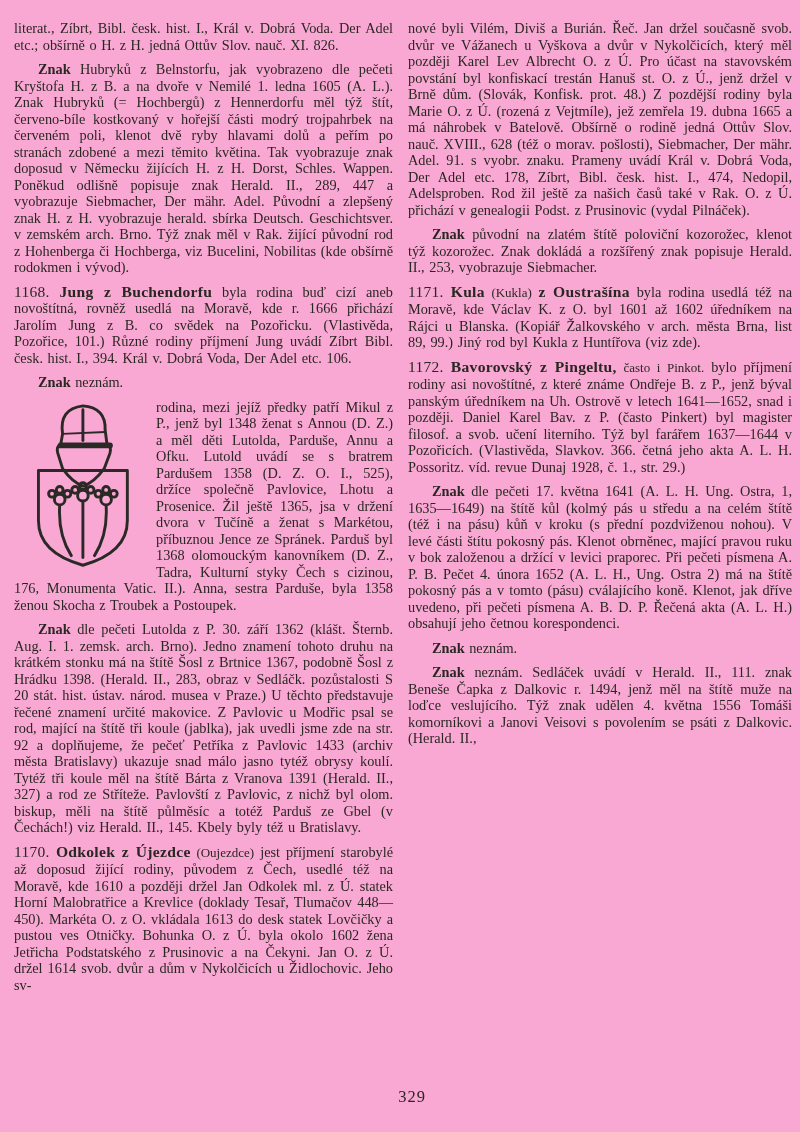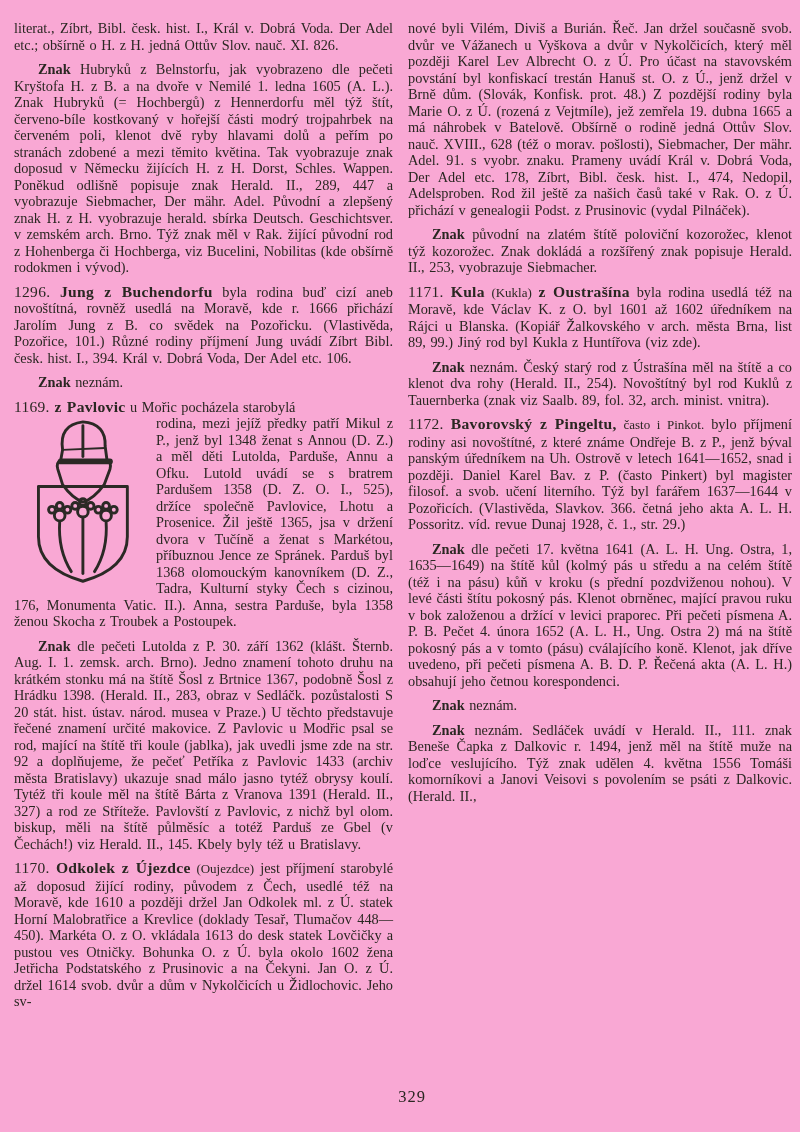--- a/index.html
+++ b/index.html
@@ -46,26 +46,25 @@
 
 <div class="page">
 
   <div class="col col-left">
 
     <p class="para"><span>literat., Zíbrt, Bibl. česk. hist. I., Král v. Dobrá Voda. Der Adel etc.; obšírně o H. z H. jedná Ottův Slov. nauč. XI. 826.</span></p>
 
     <p class="para indent znak-para"><span class="znak-lead">Znak</span><span> Hubryků z Belnstorfu, jak vyobrazeno dle pečeti Kryštofa H. z B. a na dvoře v Nemilé 1. ledna 1605 (A. L.). Znak Hubryků (= Hochbergů) z Hennerdorfu měl týž štít, červeno-bíle kostkovaný v hořejší části modrý trojpahrbek na červeném poli, klenot dvě ryby hlavami dolů a peřím po stranách zdobené a mezi těmito květina. Tak vyobrazuje znak doposud v Německu žijících H. z H. Dorst, Schles. Wappen. Poněkud odlišně popisuje znak Herald. II., 289, 447 a vyobrazuje Siebmacher, Der mähr. Adel. Původní a zlepšený znak H. z H. vyobrazuje herald. sbírka Deutsch. Geschichtsver. v zemském arch. Brno. Týž znak měl v Rak. žijící původní rod z Hohenberga či Hochberga, viz Bucelini, Nobilitas (kde obšírně rodokmen i vývod).</span></p>
 
     <div class="entry-block">
-      <p class="para"><span class="enum">1296.</span> <span class="ename">Jung z Buchendorfu</span><span> byla rodina buď cizí aneb novoštítná, rovněž usedlá na Moravě, kde r. 1666 přichází Jarolím Jung z B. co svědek na Pozořicku. (Vlastivěda, Pozořice, 101.) Různé rodiny příjmení Jung uvádí Zíbrt Bibl. česk. hist. I., 394. Král v. Dobrá Voda, Der Adel etc. 106.</span></p>
+      <p class="para"><span class="enum">1168.</span> <span class="ename">Jung z Buchendorfu</span><span> byla rodina buď cizí aneb novoštítná, rovněž usedlá na Moravě, kde r. 1666 přichází Jarolím Jung z B. co svědek na Pozořicku. (Vlastivěda, Pozořice, 101.) Různé rodiny příjmení Jung uvádí Zíbrt Bibl. česk. hist. I., 394. Král v. Dobrá Voda, Der Adel etc. 106.</span></p>
       <p class="para indent znak-para"><span class="znak-lead">Znak</span><span> neznám.</span></p>
     </div>
 
     <div class="entry-block">
-      <p class="para"><span class="enum">1169.</span> <span class="ename">z Pavlovic</span><span> u Mořic pocházela starobylá</span></p>
       <div>
         <svg class="arms" viewBox="0 0 130 178" xmlns="http://www.w3.org/2000/svg">
           <g fill="none" stroke="#2b2925" stroke-width="3" stroke-linejoin="round" stroke-linecap="round">
 
             <path d="M47 34 Q43 8 68 5 Q92 7 91 30 L93 45 Q98 47 96 54 L90 70 Q79 85 68 88 Q57 84 47 70 L42 54 Q40 47 45 45 Z"></path>
             <path d="M45 46 L96 46" stroke-width="6"></path>
             <path d="M68 9 L68 41"></path>
             <path d="M47 34 L91 32" stroke-width="2"></path>
 
             <path d="M22 72 L114 72 L114 124 Q114 157 68 170 Q22 157 22 124 Z"></path>
@@ -101,21 +100,20 @@
   </div>
 
   <div class="col col-right">
 
     <p class="para"><span>nové byli Vilém, Diviš a Burián. Řeč. Jan držel současně svob. dvůr ve Vážanech u Vyškova a dvůr v Nykolčicích, který měl později Karel Lev Albrecht O. z Ú. Pro účast na stavovském povstání byl konfiskací trestán Hanuš st. O. z Ú., jenž držel v Brně dům. (Slovák, Konfisk. prot. 48.) Z pozdější rodiny byla Marie O. z Ú. (rozená z Vejtmíle), jež zemřela 19. dubna 1665 a má náhrobek v Batelově. Obšírně o rodině jedná Ottův Slov. nauč. XVIII., 628 (též o morav. pošlosti), Siebmacher, Der mähr. Adel. 91. s vyobr. znaku. Prameny uvádí Král v. Dobrá Voda, Der Adel etc. 178, Zíbrt, Bibl. česk. hist. I., 474, Nedopil, Adelsproben. Rod žil ještě za našich časů také v Rak. O. z Ú. přichází v genealogii Podst. z Prusinovic (vydal Pilnáček).</span></p>
 
     <p class="para indent znak-para"><span class="znak-lead">Znak</span><span> původní na zlatém štítě poloviční kozorožec, klenot týž kozorožec. Znak dokládá a rozšířený znak popisuje Herald. II., 253, vyobrazuje Siebmacher.</span></p>
 
     <div class="entry-block">
       <p class="para"><span class="enum">1171.</span> <span class="ename">Kula</span><span class="eparen"> (Kukla) </span><span class="ename">z Oustrašína</span><span> byla rodina usedlá též na Moravě, kde Václav K. z O. byl 1601 až 1602 úředníkem na Rájci u Blanska. (Kopiář Žalkovského v arch. města Brna, list 89, 99.) Jiný rod byl Kukla z Huntířova (viz zde).</span></p>
-      <p class="para indent znak-para"><span class="znak-lead">Znak</span><span> neznám. Český starý rod z Ústrašína měl na štítě a co klenot dva rohy (Herald. II., 254). Novoštítný byl rod Kuklů z Tauernberka (znak viz Saalb. 89, fol. 32, arch. minist. vnitra).</span></p>
     </div>
 
     <div class="entry-block">
       <p class="para"><span class="enum">1172.</span> <span class="ename">Bavorovský z Pingeltu,</span><span class="eparen"> často i Pinkot.</span><span> bylo příjmení rodiny asi novoštítné, z které známe Ondřeje B. z P., jenž býval panským úředníkem na Uh. Ostrově v letech 1641—1652, snad i později. Daniel Karel Bav. z P. (často Pinkert) byl magister filosof. a svob. učení literního. Týž byl farářem 1637—1644 v Pozořicích. (Vlastivěda, Slavkov. 366. četná jeho akta A. L. H. Possoritz. víd. revue Dunaj 1928, č. 1., str. 29.)</span></p>
       <p class="para indent znak-para"><span class="znak-lead">Znak</span><span> dle pečeti 17. května 1641 (A. L. H. Ung. Ostra, 1, 1635—1649) na štítě kůl (kolmý pás u středu a na celém štítě (též i na pásu) kůň v kroku (s přední pozdviženou nohou). V levé části štítu pokosný pás. Klenot obrněnec, mající pravou ruku v bok založenou a držící v levici praporec. Při pečeti písmena A. P. B. Pečet 4. února 1652 (A. L. H., Ung. Ostra 2) má na štítě pokosný pás a v tomto (pásu) cválajícího koně. Klenot, jak dříve uvedeno, při pečeti písmena A. B. D. P. Řečená akta (A. L. H.) obsahují jeho četnou korespondenci.</span></p>
     </div>
 
     <div class="entry-block">
       <p class="para indent znak-para"><span class="znak-lead">Znak</span><span> neznám.</span></p>
     </div>

